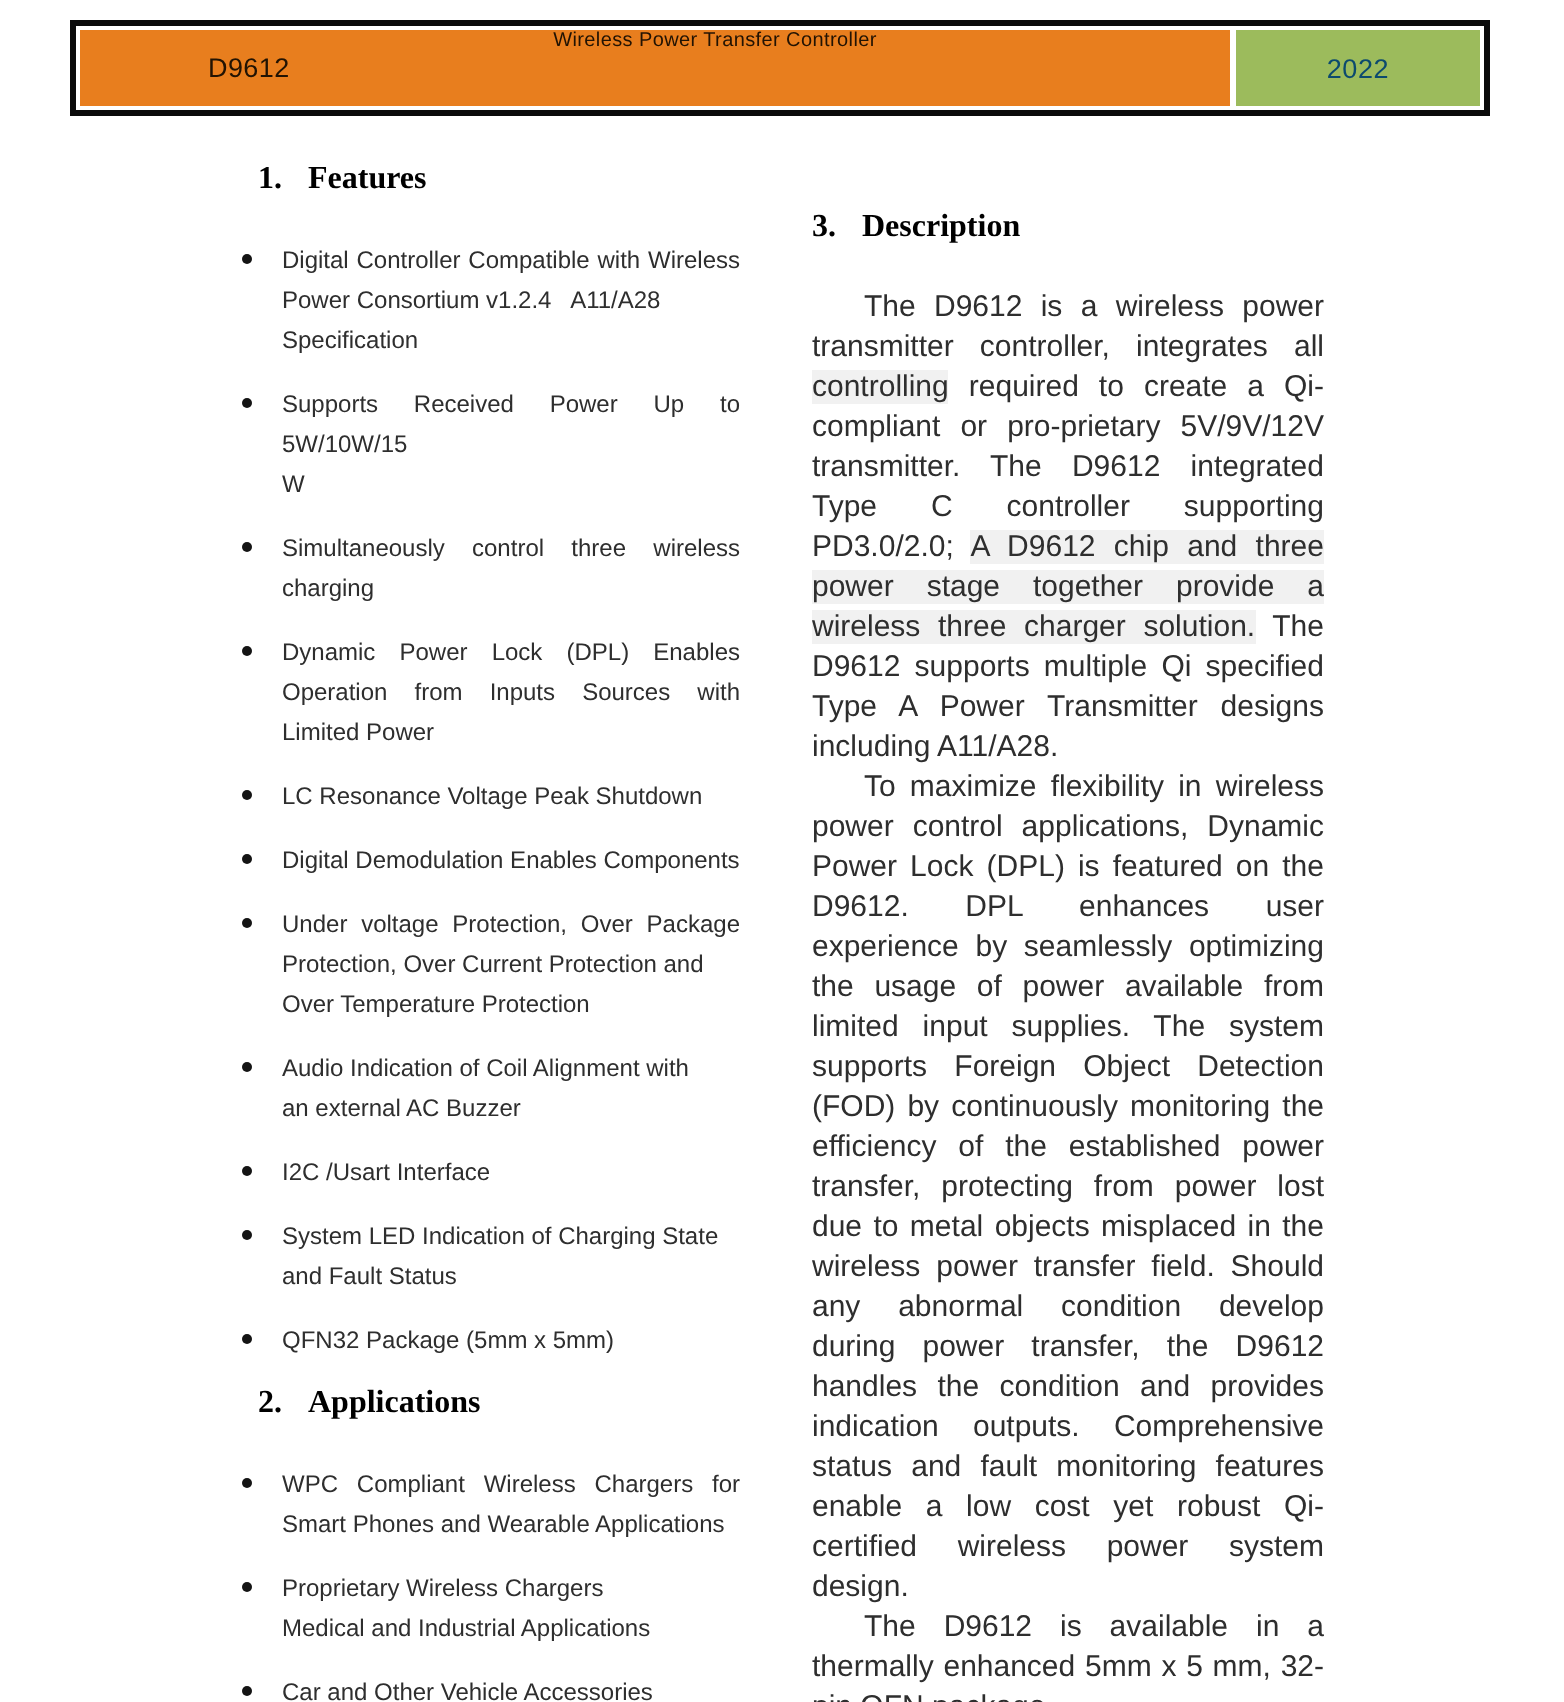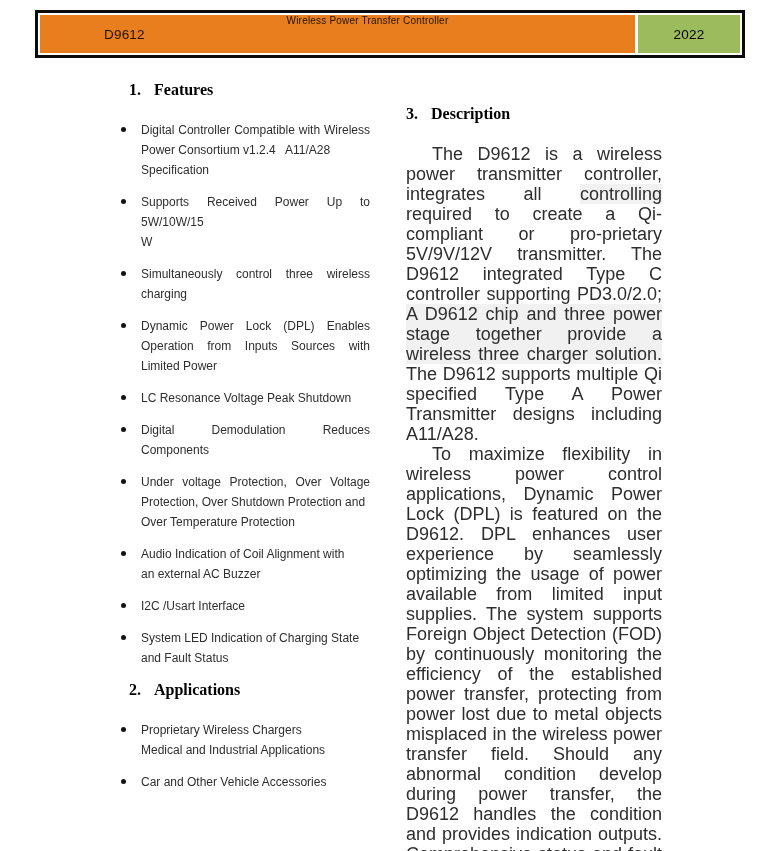--- a/index.html
+++ b/index.html
@@ -17,23 +17,23 @@
   .header-orange{
     flex:1;background:var(--orange,#E87E1E);position:relative;
     display:flex;align-items:flex-start;justify-content:center;
   }
   .part-number{
     position:absolute;left:64px;top:50%;transform:translateY(-50%);
     font-size:13.5px;color:#221303;letter-spacing:.2px;
   }
   .header-title{font-size:10px;color:#221303;position:relative;left:30px;letter-spacing:.2px;}
   .header-green{
-    width:102px;background:var(--green,#9CBB5C);
+    width:122px;background:var(--green,#9CBB5C);
     display:flex;align-items:center;justify-content:center;
-    font-size:13.5px;color:#000000;letter-spacing:.3px;
+    font-size:13.5px;color:#0c4a6e;letter-spacing:.3px;
   }
   
   .content{position:absolute;left:100px;top:80px;width:562px;display:flex;gap:24px;justify-content:flex-end;}
   .col-left{width:280px;}
   .col-right{width:256px;margin-top:24px;}
   .sec-heading{
     font-family:"Liberation Serif","DejaVu Serif",serif;font-weight:bold;
     font-size:16px;color:#000000;margin:0 0 20px 27px;line-height:20px;
   }
   .col-right .sec-heading{margin-left:0;}
@@ -43,21 +43,21 @@
   .bullet{
     position:absolute;left:7px;top:7px;width:5px;height:5px;
     border-radius:50%;background:#141414;
   }
   .li-text{
     display:block;font-size:12px;line-height:20px;
     text-align:justify;white-space:pre-line;
   }
   .apps-heading{}
   .desc-para{
-    margin:0;font-size:18px;line-height:20px;
+    margin:0;font-size:15px;line-height:20px;
     text-align:justify;text-indent:26px;
   }
   .hl{background:var(--hl,#f1f1f1);}
 </style>
 </head>
 <body>
 
 <div class="page">
 
   <div class="header">
@@ -94,47 +94,55 @@
           <li>
             <span class="bullet"></span>
             <span class="li-text">Dynamic Power Lock (DPL) Enables Operation from Inputs Sources with Limited Power</span>
           </li>
           <li>
             <span class="bullet"></span>
             <span class="li-text">LC Resonance Voltage Peak Shutdown</span>
           </li>
           <li>
             <span class="bullet"></span>
-            <span class="li-text">Digital Demodulation Reduces Components</span>
+            <span class="li-text">Digital Demodulation Enables Components</span>
           </li>
           <li>
             <span class="bullet"></span>
-            <span class="li-text">Under voltage Protection, Over Voltage Protection, Over Shutdown Protection and
+            <span class="li-text">Under voltage Protection, Over Package Protection, Over Current Protection and
 Over Temperature Protection</span>
           </li>
           <li>
             <span class="bullet"></span>
             <span class="li-text">Audio Indication of Coil Alignment with
 an external AC Buzzer</span>
           </li>
           <li>
             <span class="bullet"></span>
             <span class="li-text">I2C /Usart Interface</span>
           </li>
           <li>
             <span class="bullet"></span>
             <span class="li-text">System LED Indication of Charging State
 and Fault Status</span>
           </li>
+          <li>
+            <span class="bullet"></span>
+            <span class="li-text">QFN32 Package (5mm x 5mm)</span>
+          </li>
         </ul>
 
       <div class="sec-heading apps-heading">
         <span class="sec-num">2.</span><span class="sec-title">Applications</span>
       </div>
       <ul class="blist">
+          <li>
+            <span class="bullet"></span>
+            <span class="li-text">WPC Compliant Wireless Chargers for Smart Phones and Wearable Applications</span>
+          </li>
           <li>
             <span class="bullet"></span>
             <span class="li-text">Proprietary Wireless Chargers
 Medical and Industrial Applications</span>
           </li>
           <li>
             <span class="bullet"></span>
             <span class="li-text">Car and Other Vehicle Accessories</span>
           </li>
         </ul>

